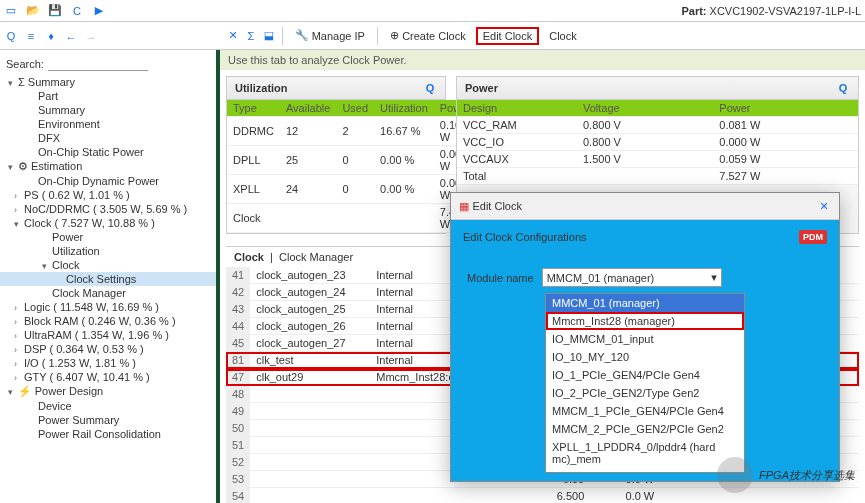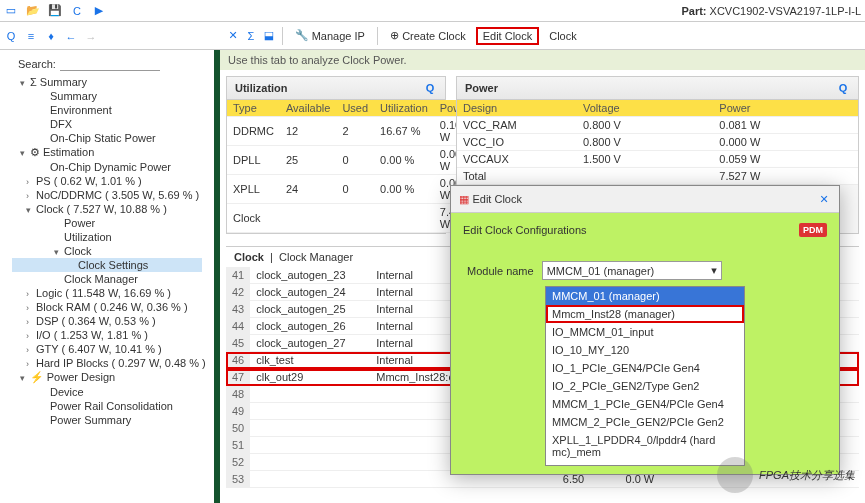--- a/index.html
+++ b/index.html
@@ -7,45 +7,45 @@
 .top-bar{height:22px;border-bottom:1px solid #ccc;display:flex;align-items:center;padding:0 4px;justify-content:space-between}
 .top-icons{display:flex;gap:8px}
 .ico{width:14px;height:14px;display:inline-flex;align-items:center;justify-content:center;font-size:11px;color:#1a73e8;cursor:pointer}
 .part-label{font-size:11px;color:#333}
 .second-bar{height:28px;border-bottom:1px solid #ccc;display:flex;align-items:center;padding:0 4px;gap:4px}
 .sb-left{display:flex;align-items:center;gap:6px;width:218px}
 .sb-btn{display:inline-flex;align-items:center;gap:3px;padding:2px 6px;cursor:pointer;font-size:11px}
 .sb-sep{width:1px;height:18px;background:#ccc;margin:0 2px}
 .edit-clock-btn{border:2px solid #d00;padding:1px 5px}
 .main{display:flex;height:calc(100% - 50px)}
-.sidebar{width:220px;border-right:6px solid #14532d;overflow:auto;padding:4px 12px}
+.sidebar{width:220px;border-right:4px solid #14532d;overflow:auto;padding:4px 0}
 .search-row{display:flex;align-items:center;padding:2px 6px;gap:4px}
 .search-row input{border:none;border-bottom:1px solid #999;width:100px;font-size:11px;padding:1px}
 .tree{padding:2px 0}
 .tnode{padding:1px 4px 1px 8px;white-space:nowrap;cursor:pointer}
 .tn1{padding-left:14px}.tn2{padding-left:28px}.tn3{padding-left:42px}.tn4{padding-left:56px}
 .tcaret{display:inline-block;width:10px;color:#666;font-size:9px}
 .sel{background:#cde4f7}
 .content{flex:1;overflow:auto;background:#fff;position:relative}
 .hint{background:#e8f0d8;padding:4px 8px;font-size:11px;color:#555}
 .panels{display:flex;gap:10px;padding:6px}
 .panel{border:1px solid #ccc;background:#f7f7f7}
 .panel-h{background:linear-gradient(#f5f5f5,#e8e8e8);padding:4px 8px;display:flex;justify-content:space-between;align-items:center;font-weight:bold;border-bottom:1px solid #ccc}
 .tbl{width:100%;border-collapse:collapse;background:#fff}
 .tbl th,.tbl td{padding:2px 6px;text-align:left;border-bottom:1px solid #eee;font-size:11px}
-.tbl th{background:#fde047;font-weight:normal;color:#555}
+.tbl th{background:#84cc16;font-weight:normal;color:#555}
 .tr-num{text-align:right}
 .clock-section{margin:6px;border-top:1px solid #ccc}
 .clock-tabs{padding:4px 8px;font-size:11px}
 .clock-tabs b{font-weight:bold}
 .ctbl{width:100%;border-collapse:collapse}
 .ctbl td{padding:2px 6px;border-bottom:1px solid #eee;font-size:11px}
 .row-num{background:#eee;width:18px;text-align:right;color:#666}
 .hl-row{outline:2px solid #d00;outline-offset:-2px}
-.dialog{position:absolute;left:450px;top:185px;width:390px;background:#bef264;border:1px solid #888;box-shadow:0 4px 20px rgba(0,0,0,0.3);z-index:10}
+.dialog{position:absolute;left:450px;top:192px;width:390px;background:#0ea5e9;border:1px solid #888;box-shadow:0 4px 20px rgba(0,0,0,0.3);z-index:10}
 .dlg-title{background:#f0f0f0;padding:6px 8px;display:flex;align-items:center;justify-content:space-between;border-bottom:1px solid #ccc}
 .dlg-sub{padding:10px 12px;display:flex;justify-content:space-between;align-items:center}
 .pdm{background:#d33;color:#fff;font-size:9px;padding:2px 4px;border-radius:2px;font-weight:bold}
 .dlg-body{padding:8px 16px}
 .mod-row{display:flex;align-items:center;gap:8px;margin:6px 0}
 .mod-select{border:1px solid #999;padding:2px 4px;width:180px;background:#fff;display:flex;justify-content:space-between;align-items:center}
 .dropdown{border:1px solid #888;background:#fff;width:200px;max-height:180px;overflow:auto;position:relative;margin-left:78px}
 .dd-item{padding:3px 6px;cursor:pointer;font-size:11px}
 .dd-sel{background:#3875d7;color:#fff}
 .dd-hl{outline:2px solid #d00;outline-offset:-2px}
@@ -90,44 +90,45 @@
 </div>
 
 <div class="main">
   <div class="sidebar">
     <div class="search-row">
       <span>Search:</span>
       <input placeholder="" style="">
     </div>
     <div class="tree" id="tree">
         <div class="tnode "><span class="tcaret">▾</span>Σ Summary</div>
+        <div class="tnode tn2"><span class="tcaret"></span>Part</div>
         <div class="tnode tn2"><span class="tcaret"></span>Summary</div>
         <div class="tnode tn2"><span class="tcaret"></span>Environment</div>
         <div class="tnode tn2"><span class="tcaret"></span>DFX</div>
         <div class="tnode tn2"><span class="tcaret"></span>On-Chip Static Power</div>
         <div class="tnode "><span class="tcaret">▾</span>⚙ Estimation</div>
         <div class="tnode tn2"><span class="tcaret"></span>On-Chip Dynamic Power</div>
         <div class="tnode tn1"><span class="tcaret">›</span>PS ( 0.62 W, 1.01 % )</div>
         <div class="tnode tn1"><span class="tcaret">›</span>NoC/DDRMC  ( 3.505 W, 5.69 % )</div>
         <div class="tnode tn1"><span class="tcaret">▾</span>Clock ( 7.527 W, 10.88 % )</div>
         <div class="tnode tn3"><span class="tcaret"></span>Power</div>
         <div class="tnode tn3"><span class="tcaret"></span>Utilization</div>
         <div class="tnode tn3"><span class="tcaret">▾</span>Clock</div>
         <div class="tnode tn4 sel"><span class="tcaret"></span>Clock Settings</div>
         <div class="tnode tn3"><span class="tcaret"></span>Clock Manager</div>
         <div class="tnode tn1"><span class="tcaret">›</span>Logic  ( 11.548 W, 16.69 % )</div>
         <div class="tnode tn1"><span class="tcaret">›</span>Block RAM  ( 0.246 W, 0.36 % )</div>
+        <div class="tnode tn1"><span class="tcaret">›</span>UltraRAM  ( 1.354 W, 1.96 % )</div>
         <div class="tnode tn1"><span class="tcaret">›</span>DSP  ( 0.364 W, 0.53 % )</div>
         <div class="tnode tn1"><span class="tcaret">›</span>I/O  ( 1.253 W, 1.81 % )</div>
         <div class="tnode tn1"><span class="tcaret">›</span>GTY  ( 6.407 W, 10.41 % )</div>
-        <div class="tnode tn1"><span class="tcaret">›</span>Hard IP Blocks  ( 0.297 W, 0.48 % )</div>
         <div class="tnode "><span class="tcaret">▾</span>⚡ Power Design</div>
         <div class="tnode tn2"><span class="tcaret"></span>Device</div>
+        <div class="tnode tn2"><span class="tcaret"></span>Power Summary</div>
         <div class="tnode tn2"><span class="tcaret"></span>Power Rail Consolidation</div>
-        <div class="tnode tn2"><span class="tcaret"></span>Power Summary</div>
       </div>
   </div>
 
   <div class="content">
     <div class="hint">Use this tab to analyze Clock Power.</div>
     <div class="panels">
       <div class="panel" style="width:220px">
         <div class="panel-h">
             <span>Utilization</span>
             <span class="ico">Q</span>
@@ -254,21 +255,21 @@
             <tr class="">
               <td class="row-num">45</td>
               <td style="width:120px">clock_autogen_27</td>
               <td style="width:150px">Internal</td>
               <td class="tr-num" style="width:70px"></td>
               <td class="tr-num" style="width:70px"></td>
               <td class="tr-num" style="width:70px"></td>
               <td class="tr-num"></td>
             </tr>
             <tr class="hl-row">
-              <td class="row-num">46</td>
+              <td class="row-num">81</td>
               <td style="width:120px">clk_test</td>
               <td style="width:150px">Internal</td>
               <td class="tr-num" style="width:70px">50.000</td>
               <td class="tr-num" style="width:70px"></td>
               <td class="tr-num" style="width:70px"></td>
               <td class="tr-num"></td>
             </tr>
             <tr class="hl-row">
               <td class="row-num">47</td>
               <td style="width:120px">clk_out29</td>
@@ -321,20 +322,29 @@
               <td class="tr-num" style="width:70px"></td>
               <td class="tr-num" style="width:70px"></td>
               <td class="tr-num" style="width:70px"></td>
               <td class="tr-num"></td>
             </tr>
             <tr class="">
               <td class="row-num">53</td>
               <td style="width:120px"></td>
               <td style="width:150px"></td>
               <td class="tr-num" style="width:70px">6.50</td>
+              <td class="tr-num" style="width:70px">0.0 W</td>
+              <td class="tr-num" style="width:70px"></td>
+              <td class="tr-num"></td>
+            </tr>
+            <tr class="">
+              <td class="row-num">54</td>
+              <td style="width:120px"></td>
+              <td style="width:150px"></td>
+              <td class="tr-num" style="width:70px">6.500</td>
               <td class="tr-num" style="width:70px">0.0 W</td>
               <td class="tr-num" style="width:70px"></td>
               <td class="tr-num"></td>
             </tr>
           </tbody>
         </table>
     </div>
   </div>
 </div>
 

